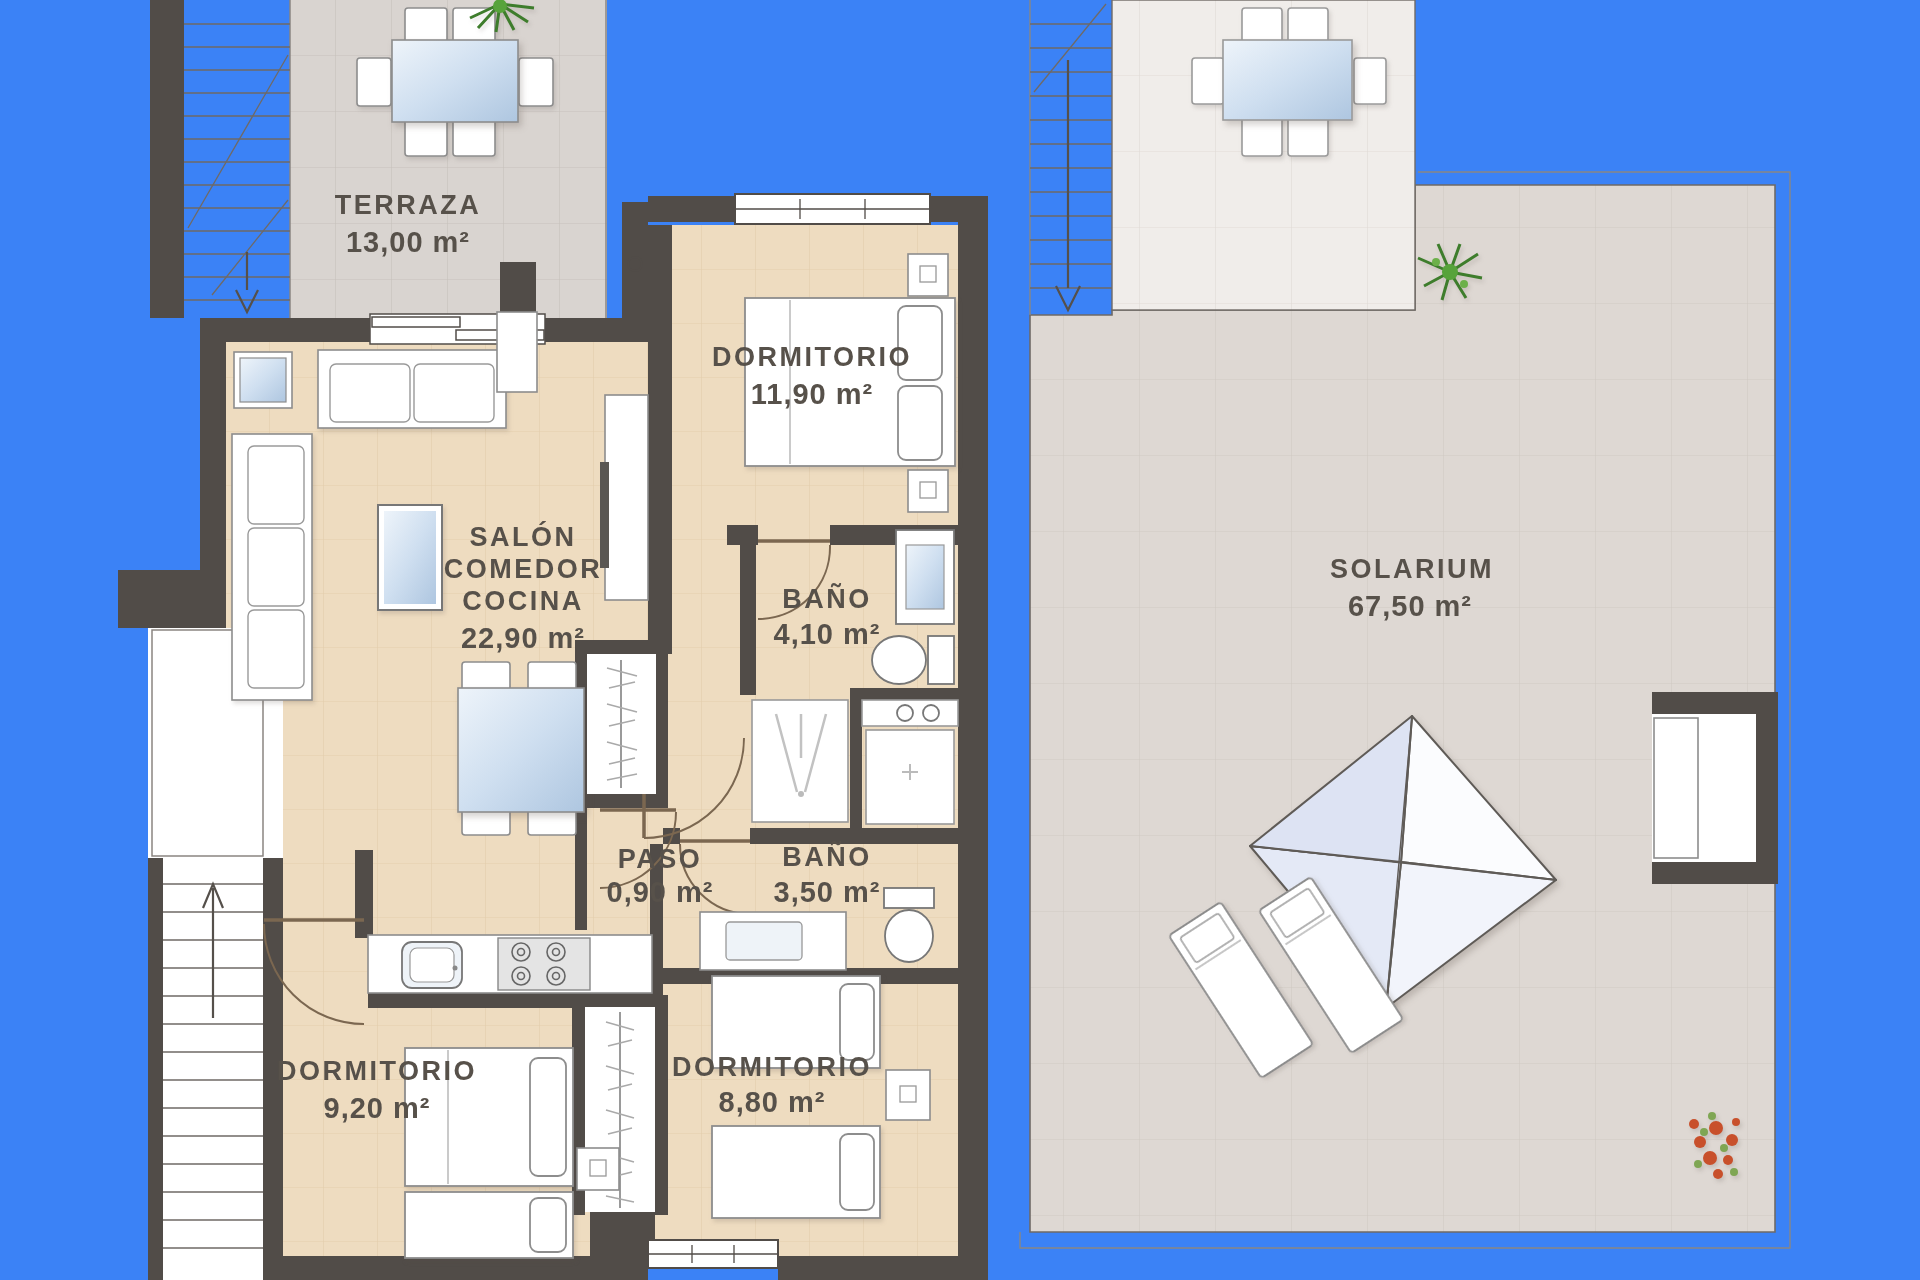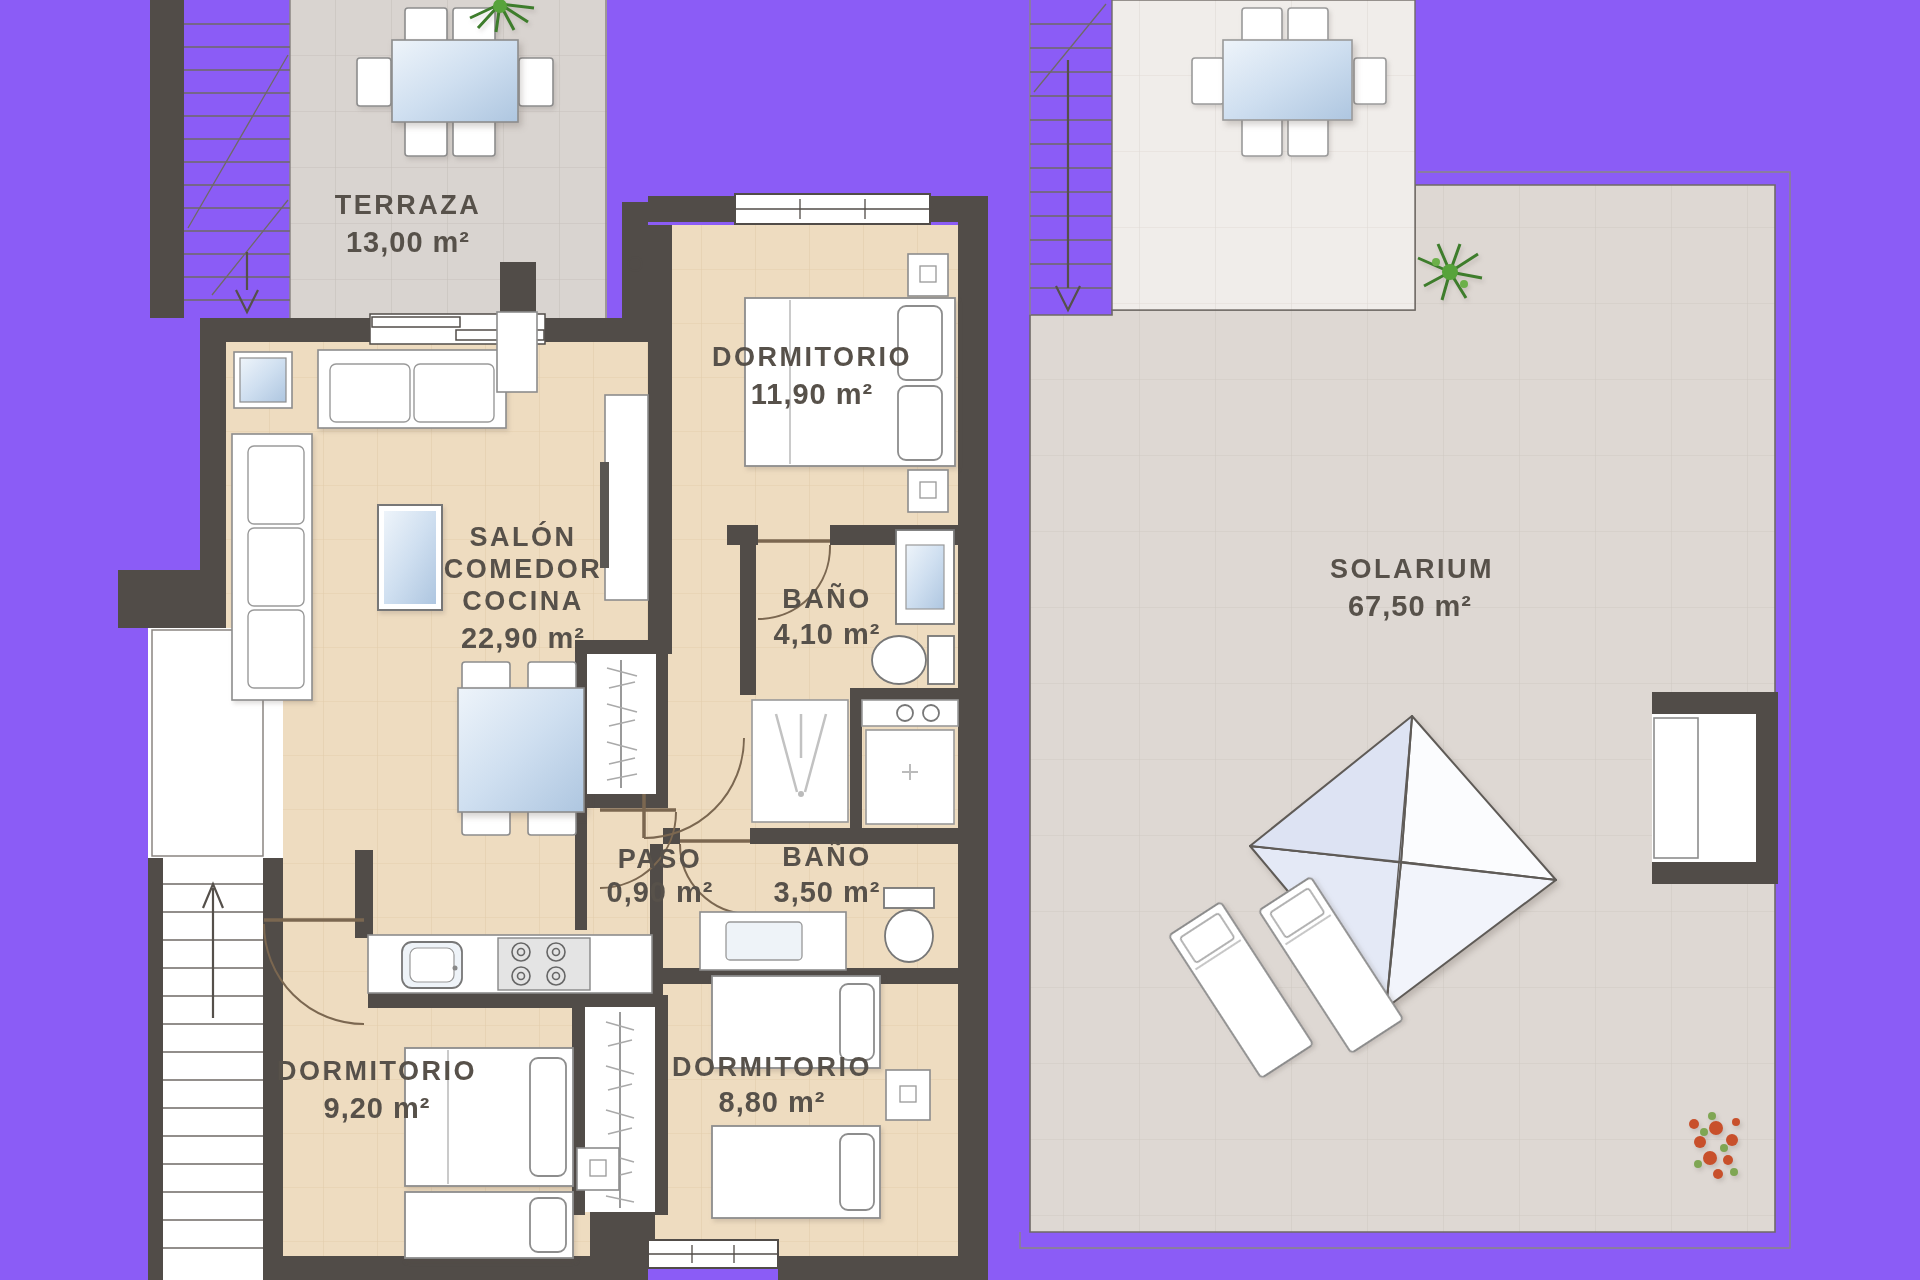--- a/index.html
+++ b/index.html
@@ -1,17 +1,17 @@
 <!DOCTYPE html>
 <html><head>
 <meta charset="utf-8">
 <style>
   html,body{margin:0;padding:0;background:#ffffff;}
   body{font-family:"Liberation Sans", sans-serif;}
-  .stage{position:relative;width:1920px;height:1280px;background:#8b5cf6;overflow:hidden;}
+  .stage{position:relative;width:1920px;height:1280px;background:#3b82f6;overflow:hidden;}
   svg{display:block;}
   text{font-family:"Liberation Sans","DejaVu Sans",sans-serif;fill:#57514a;}
   .room-name{font-size:27px;font-weight:bold;letter-spacing:2.5px;}
   .room-area{font-size:29px;font-weight:bold;letter-spacing:1px;}
   .shadow{filter:drop-shadow(3px 4px 3px rgba(90,80,70,.25));}
   .softshadow{filter:drop-shadow(2px 3px 2px rgba(90,80,70,.18));}
 </style>
 </head>
 <body>
 

